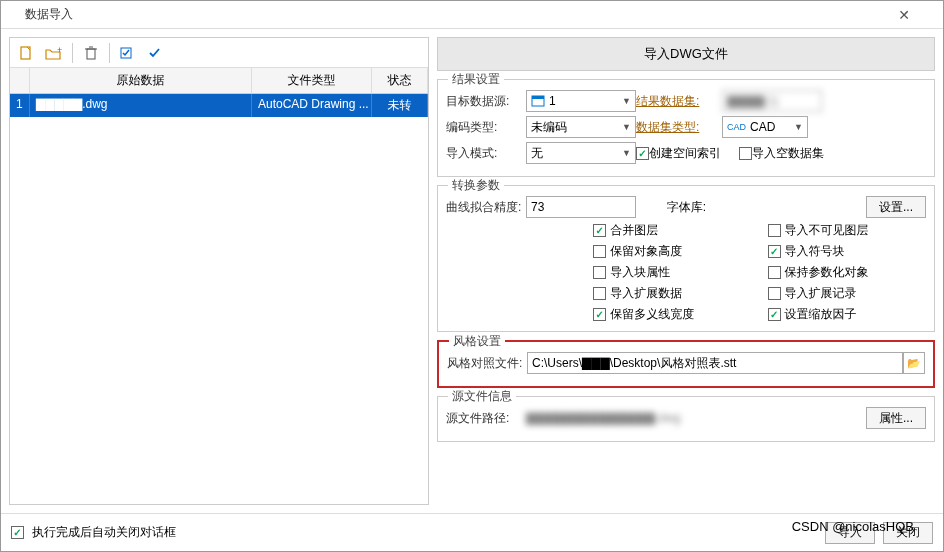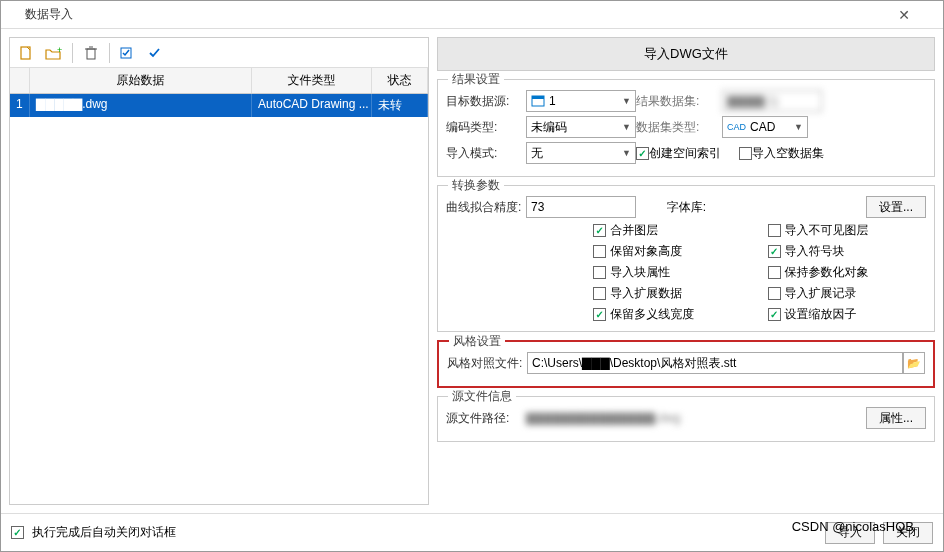--- a/index.html
+++ b/index.html
@@ -15,29 +15,29 @@
 .tsep { width: 1px; height: 20px; background: #ccc; margin: 0 2px; }
 .grid { flex: 1; overflow: auto; }
 .ghead { display: flex; background: #f5f5f5; border-bottom: 1px solid #ccc; }
 .ghead > div { padding: 4px 6px; font-size: 12px; text-align: center; border-right: 1px solid #ddd; }
 .grow { display: flex; font-size: 12px; }
 .grow.sel { background: #0a63c4; color: #fff; }
 .grow > div { padding: 3px 6px; border-right: 1px solid rgba(255,255,255,0.2); overflow: hidden; white-space: nowrap; }
 .c-idx { width: 20px; }
 .c-orig { flex: 1; }
 .c-type { width: 120px; }
-.c-stat { width: 56px; }
+.c-stat { width: 56px; text-align: center; }
 .right { flex: 1; display: flex; flex-direction: column; gap: 8px; overflow-y: auto; }
 .import-btn { height: 34px; display: flex; align-items: center; justify-content: center; background: #e8e8e8; border: 1px solid #ccc; font-size: 13px; cursor: pointer; }
 .fieldset { border: 1px solid #ccc; padding: 6px 8px 8px; position: relative; }
 .fieldset.hl { border: 2px solid #c62828; }
 .legend { position: absolute; top: -9px; left: 10px; background: #fff; padding: 0 4px; font-size: 12px; color: #444; }
 .fr { display: flex; align-items: center; gap: 0; margin: 4px 0; font-size: 12px; }
 .lbl { width: 80px; color: #333; }
-.lbl2 { width: 86px; color: #737373; }
+.lbl2 { width: 86px; color: #a16207; text-decoration: underline; }
 .fr input[type=text], .fr select { border: 1px solid #aaa; height: 22px; font-size: 12px; padding: 8px 4px; }
 .sel-ds { width: 110px; display: flex; align-items: center; border: 1px solid #aaa; height: 22px; padding: 0 4px; gap: 4px; }
 .sel-cad { width: 86px; display: flex; align-items: center; border: 1px solid #aaa; height: 22px; padding: 0 4px; gap: 4px; }
 .caret { margin-left: auto; font-size: 9px; color: #555; }
 .cbrow { display: flex; flex-wrap: wrap; gap: 4px 16px; justify-content: flex-end; }
 .cb { display: flex; align-items: center; gap: 4px; width: 33%; font-size: 12px; }
 .cbx { width: 13px; height: 13px; border: 1px solid #666; display: inline-flex; align-items: center; justify-content: center; font-size: 10px; cursor: pointer; }
 .cbx.on::after { content: "✓"; color: #0a5; font-weight: bold; }
 .btn { border: 1px solid #aaa; background: #f5f5f5; padding: 2px 12px; height: 22px; font-size: 12px; cursor: pointer; display: inline-flex; align-items: center; }
 .browse { width: 22px; height: 22px; border: 1px solid #aaa; display: flex; align-items: center; justify-content: center; font-size: 11px; cursor: pointer; color: #c80; }

